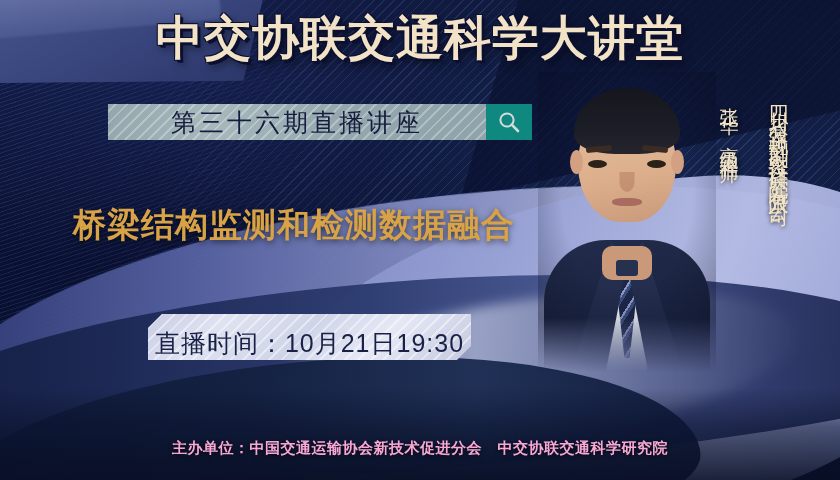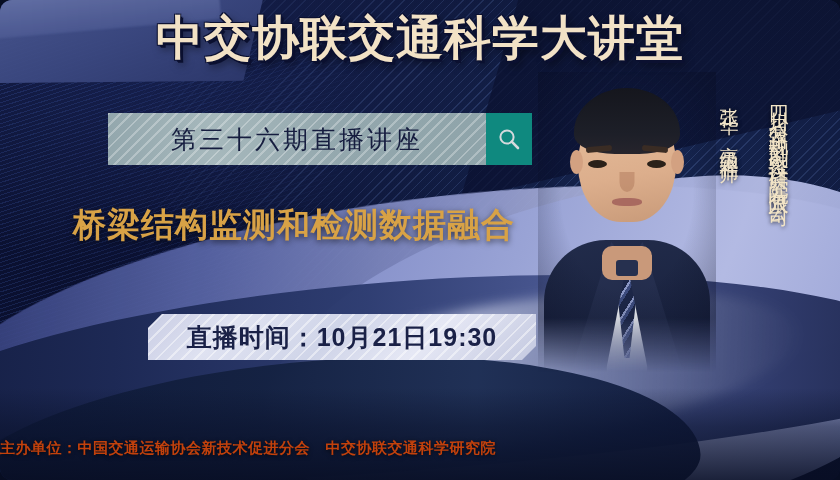--- a/index.html
+++ b/index.html
@@ -4,21 +4,20 @@
 <style>
   html,body{margin:0;padding:0;}
   body{
     width:840px;height:480px;overflow:hidden;
     font-family:"Liberation Sans","DejaVu Sans",sans-serif;
     background:#070d22;
   }
   .poster{
     position:relative;width:840px;height:480px;overflow:hidden;
     background:#0a1030;
-    border-radius:12px;
   }
 
   
   .bg-base{
     position:absolute;inset:0;
     background:
       radial-gradient(ellipse 520px 300px at 18% 12%, #16204e 0%, rgba(10,16,48,0) 70%),
       radial-gradient(ellipse 700px 420px at 78% 30%, #16254f 0%, rgba(9,14,42,0) 72%),
       linear-gradient(170deg,#0d1434 0%,#0a1030 45%,#090e28 100%);
   }
@@ -120,21 +119,21 @@
     color:#f2e2c6;
     text-shadow:
       2px 2px 0 #0b1030, 3px 3px 0 #0b1030,
       -1px -1px 0 #0b1030, 1px -1px 0 #0b1030, -1px 1px 0 #0b1030,
       4px 5px 8px rgba(0,0,0,.55);
     z-index:8;
   }
 
   
   .sub-bar{
-    position:absolute;left:108px;top:113px;width:424px;height:52px;
+    position:absolute;left:108px;top:104px;width:424px;height:36px;
     z-index:8;display:flex;align-items:stretch;
   }
   .sub-bar-body{
     position:relative;flex:1;overflow:hidden;
     background:linear-gradient(90deg,#93a7ad 0%,#a6b8bc 28%,#93a7ad 62%,#8fa4aa 100%);
     display:flex;align-items:center;justify-content:center;
   }
   .sub-bar-body::after{
     content:"";position:absolute;inset:0;
     background-image:repeating-linear-gradient(-45deg,
@@ -154,42 +153,41 @@
   
   .topic{
     position:absolute;left:14px;top:204px;width:560px;text-align:center;
     z-index:8;color:#d8a246;
     font-size:33px;line-height:1.28;font-weight:bold;letter-spacing:1px;
     text-shadow:0 2px 6px rgba(0,0,0,.6);
   }
 
   
   .time-ribbon{
-    position:absolute;left:148px;top:314px;width:388px;height:46px;z-index:8;
+    position:absolute;left:148px;top:314px;width:323px;height:46px;z-index:8;
     background:linear-gradient(135deg,#c9cde4 0%,#dfe2f1 22%,#cfd4e8 48%,#e6e8f5 70%,#c4c9e0 100%);
     clip-path:polygon(14px 0,100% 0,100% calc(100% - 14px),calc(100% - 14px) 100%,0 100%,0 14px);
-    display:flex;align-items:center;justify-content:center;
+    display:flex;align-items:flex-end;justify-content:center;
     box-shadow:0 3px 12px rgba(0,0,0,.45);
     overflow:hidden;
-    font-weight:bold;
   }
   .time-ribbon::after{
     content:"";position:absolute;inset:0;
     background-image:repeating-linear-gradient(-45deg,
       rgba(255,255,255,0) 0 7px, rgba(255,255,255,.45) 7px 9px);
     pointer-events:none;
   }
   .time-text{
     position:relative;z-index:2;color:#1a2147;font-size:25px;letter-spacing:1px;
   }
 
   
   .footer{
-    position:absolute;left:0;right:0;bottom:22px;text-align:left;z-index:9;
-    color:#c2410c;font-size:15px;font-weight:bold;letter-spacing:.5px;
+    position:absolute;left:0;right:0;bottom:22px;text-align:center;z-index:9;
+    color:#f9a8d4;font-size:15px;font-weight:bold;letter-spacing:.5px;
     text-shadow:0 1px 4px rgba(0,0,0,.7);
   }
 
   
   .portrait{
     position:absolute;left:538px;top:72px;width:178px;height:300px;z-index:6;
     -webkit-mask-image:linear-gradient(180deg,#000 0%,#000 82%,rgba(0,0,0,0) 100%);
     mask-image:linear-gradient(180deg,#000 0%,#000 82%,rgba(0,0,0,0) 100%);
   }
   .p-suit{

